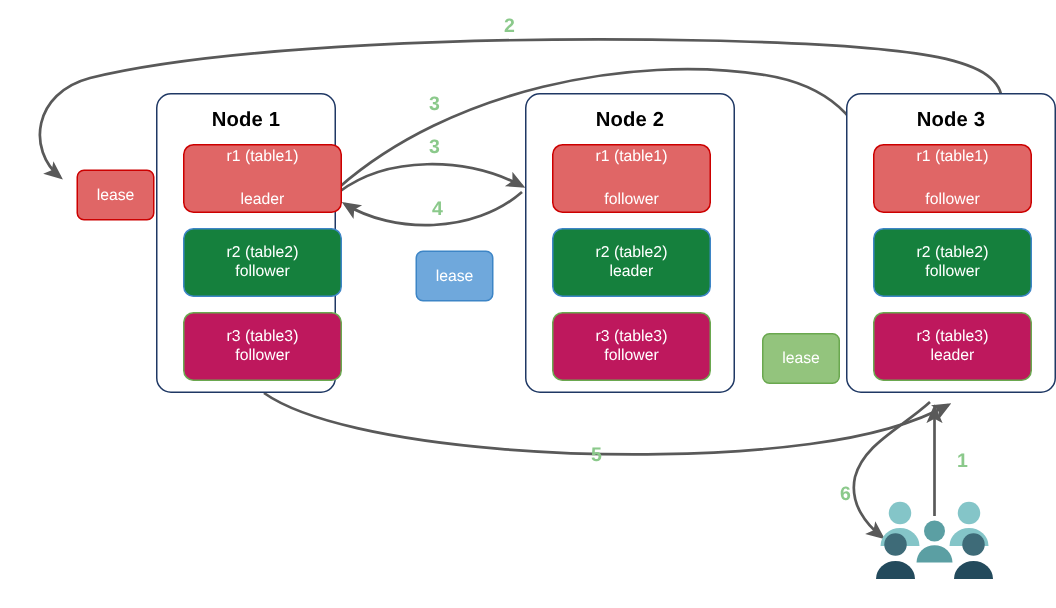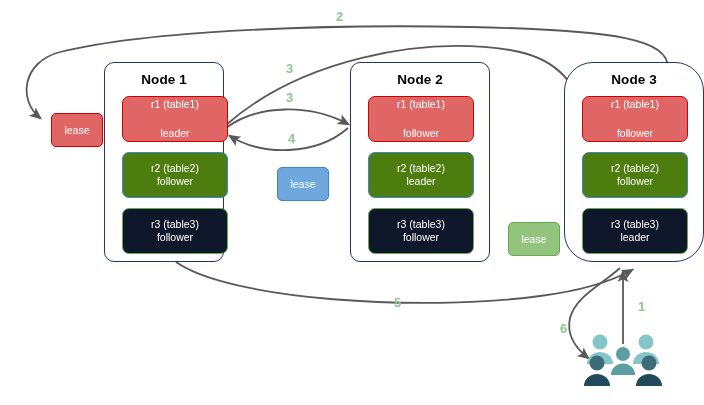--- a/index.html
+++ b/index.html
@@ -60,25 +60,25 @@
     line-height: 13px;
     text-align: center;
   }
   .replica .line2 { display: block; }
   .rep-red {
     background: #e06666;
     border: 1.3px solid #cc0000;
     gap: 16px;
   }
   .rep-blue {
-    background: #4d7c0f;
+    background: #15803d;
     border: 1.3px solid #3d85c6;
   }
   .rep-green {
-    background: #0f172a;
+    background: #be185d;
     border: 1.3px solid #6aa84f;
   }
   .lease {
     position: absolute;
     border-radius: 5px;
     box-sizing: border-box;
     display: flex;
     align-items: center;
     justify-content: center;
     color: #ffffff;
@@ -166,21 +166,21 @@
     <div class="replica rep-blue" style="top:89px;">
       <span>r2 (table2)</span>
       <span class="line2">leader</span>
     </div>
     <div class="replica rep-green" style="top:145px;">
       <span>r3 (table3)</span>
       <span class="line2">follower</span>
     </div>
   </div>
 
-  <div class="node-box" style="left:564px; top:62px; width:140px; height:200px;border-radius:29px;">
+  <div class="node-box" style="left:564px; top:62px; width:140px; height:200px;">
     <div class="node-title">Node 3</div>
     <div class="replica rep-red" style="top:33px;">
       <span>r1 (table1)</span>
       <span class="line2">follower</span>
     </div>
     <div class="replica rep-blue" style="top:89px;">
       <span>r2 (table2)</span>
       <span class="line2">follower</span>
     </div>
     <div class="replica rep-green" style="top:145px;">

